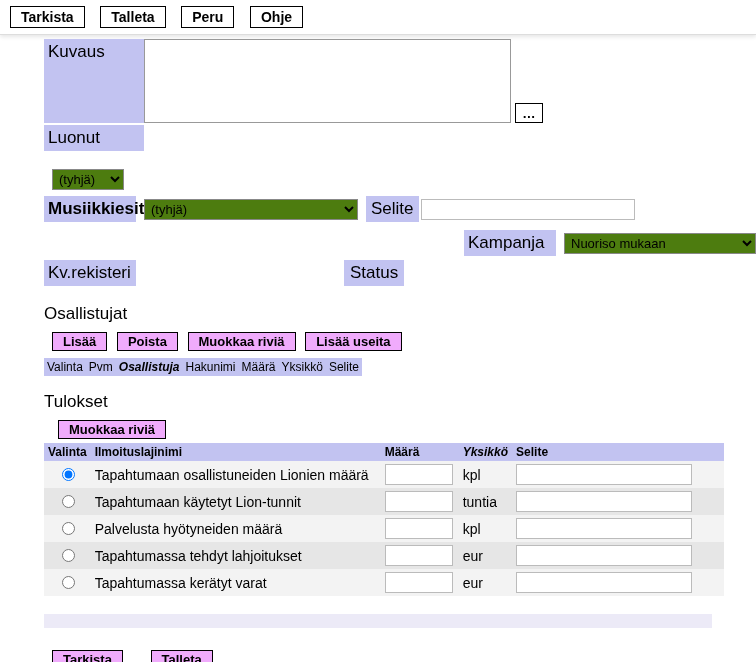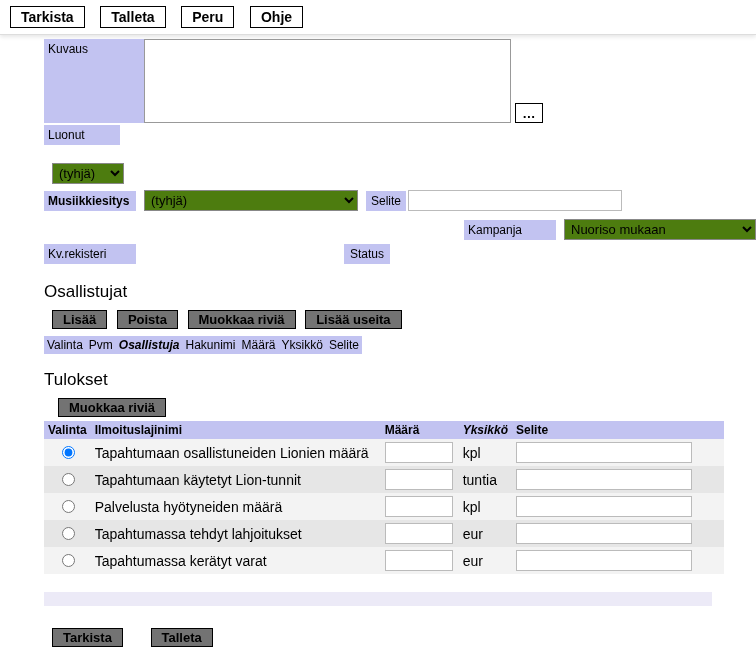--- a/index.html
+++ b/index.html
@@ -1,23 +1,23 @@
 <!DOCTYPE html>
 <html><head>
 <meta charset="utf-8">
 <style>
   * { box-sizing: border-box; }
   body { margin: 0; font-family: Arial, sans-serif; font-size: 13px; color: #000; background: #fff; }
   .page { width: 756px; padding: 0; }
   .toolbar { padding: 6px 10px; border-bottom: 1px solid #ddd; box-shadow: 0 2px 4px rgba(0,0,0,0.1); margin-bottom: 4px; }
   .btn { background: #fff; border: 1.5px solid #000; font-weight: bold; font-size: 14px; padding: 2px 10px; margin-right: 12px; cursor: pointer; }
-  .btn-sm { background: #737373; border: 1.5px solid #000; font-weight: bold; font-size: 13px; padding: 1px 10px; margin-right: 6px; cursor: pointer; }
+  .btn-sm { background: #f0abfc; border: 1.5px solid #000; font-weight: bold; font-size: 13px; padding: 1px 10px; margin-right: 6px; cursor: pointer; }
   .form-area { margin: 0 0 0 44px; }
   .row { display: flex; align-items: flex-start; }
-  .lbl { background: #c2c3f1; font-size: 12px; padding: 3px 4px; display: flex; align-items: center; }
+  .lbl { background: #c2c3f1; font-size: 17px; padding: 3px 4px; display: flex; align-items: center; }
   textarea { border: 1px solid #999; font-family: inherit; font-size: 13px; resize: none; }
   select { border: 1px solid #888; font-size: 13px; background: #4d7c0f; padding: 1px 2px; }
   input[type=text] { border: 1px solid #bbb; font-size: 13px; padding: 2px 3px; }
   .ellipsis-btn { border: 1.5px solid #000; background: #fff; padding: 0 6px; font-weight: bold; cursor: pointer; min-width: 28px; height: 20px; }
   .section-h { font-size: 17px; margin: 18px 0 8px 44px; }
   .th-row td, .th-row th { background: #c2c3f1; font-size: 12px; padding: 2px 4px; text-align: left; }
   .th-row .em { font-style: italic; font-weight: bold; }
   .row-alt-0 { background: #f3f3f3; }
   .row-alt-1 { background: #e6e6e6; margin-left: 39px; }
   table.tulokset { border-collapse: collapse; width: 680px; margin-left: 44px; }
@@ -36,21 +36,21 @@
   <button class="btn">Ohje</button>
 </div>
 
 <div class="form-area">
   <div class="row">
     <div class="lbl" style="width:100px;height:84px;align-items:flex-start;">Kuvaus</div>
     <textarea style="width: 367px; height: 84px; margin-left: 0px;"></textarea>
     <button class="ellipsis-btn" style="align-self:flex-end;margin-left:4px;">…</button>
   </div>
   <div class="row" style="margin-top:2px;">
-    <div class="lbl" style="width:76px;">Luonut</div>
+    <div class="lbl" style="width:100px;">Luonut</div>
   </div>
 
   <div class="row" style="margin-top:18px;">
     <select style="margin-left:8px;width:72px;">
       <option>(tyhjä)</option>
     </select>
   </div>
 
   <div class="row" style="margin-top:6px;align-items:center;">
     <div class="lbl" style="width:92px;font-weight:bold;">Musiikkiesitys</div>

